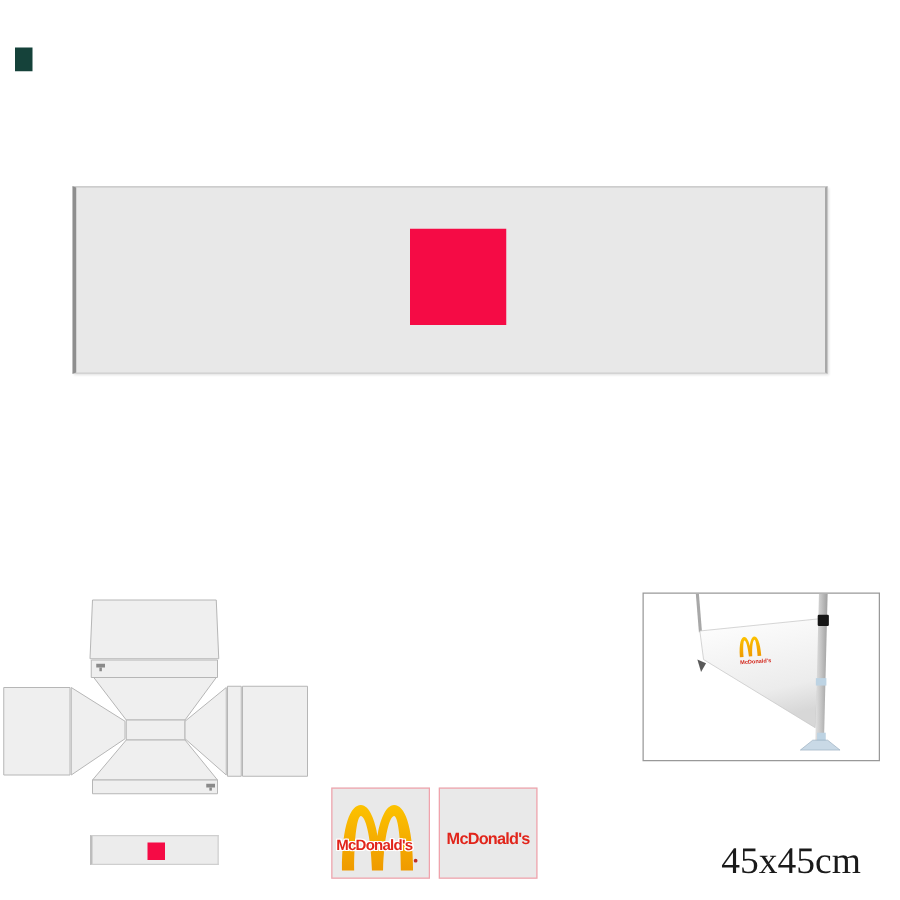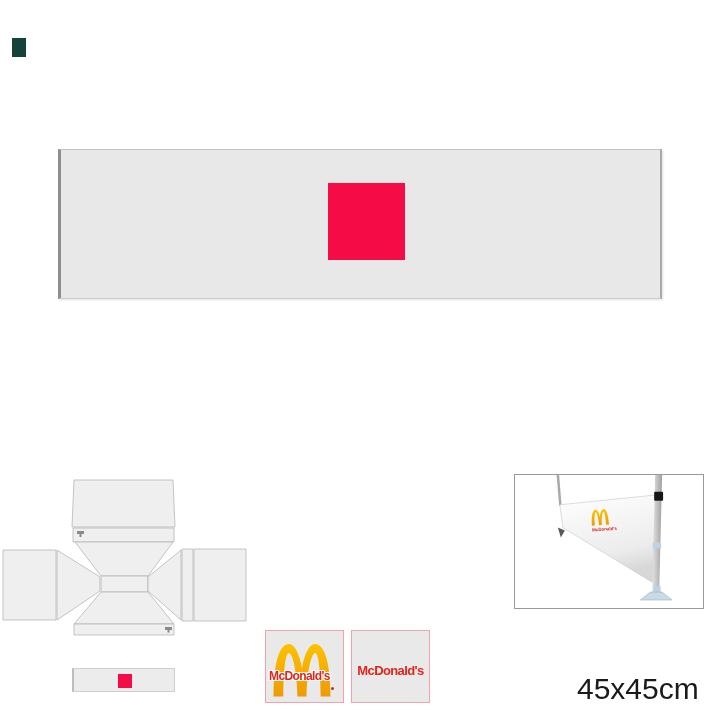--- a/index.html
+++ b/index.html
@@ -39,21 +39,21 @@
   #thumb2-wordmark { left:0; right:0; top:32px; text-align:center;
     font-size:13px; }
   #thumb1-reg { position:absolute; left:65px; top:56px; width:3px; height:3px;
     border-radius:50%; background:#c03028; }
 
   
   #product-photo { left:514px; top:474px; width:190px; height:135px;
     border:1px solid #999999; background:#fff; }
 
   
-  #size-label { left:577px; top:672px; font-size:30px; color:#1a1a1a; }
+  #size-label { left:577px; top:672px; font-size:30px; color:#1a1a1a;font-family:Liberation Serif, serif; }
 </style>
 </head>
 <body>
 
 <div class="abs" id="color-swatch" style="background-color: rgb(21, 66, 58);"></div>
 
 <div class="abs" id="banner-preview" style="background-color: rgb(232, 232, 232);"></div>
 <div class="abs" id="print-square" style="background-color: rgb(245, 11, 69);"></div>
 
 <svg class="abs" id="tent-template" viewBox="0 0 250 166" width="250" height="166">

